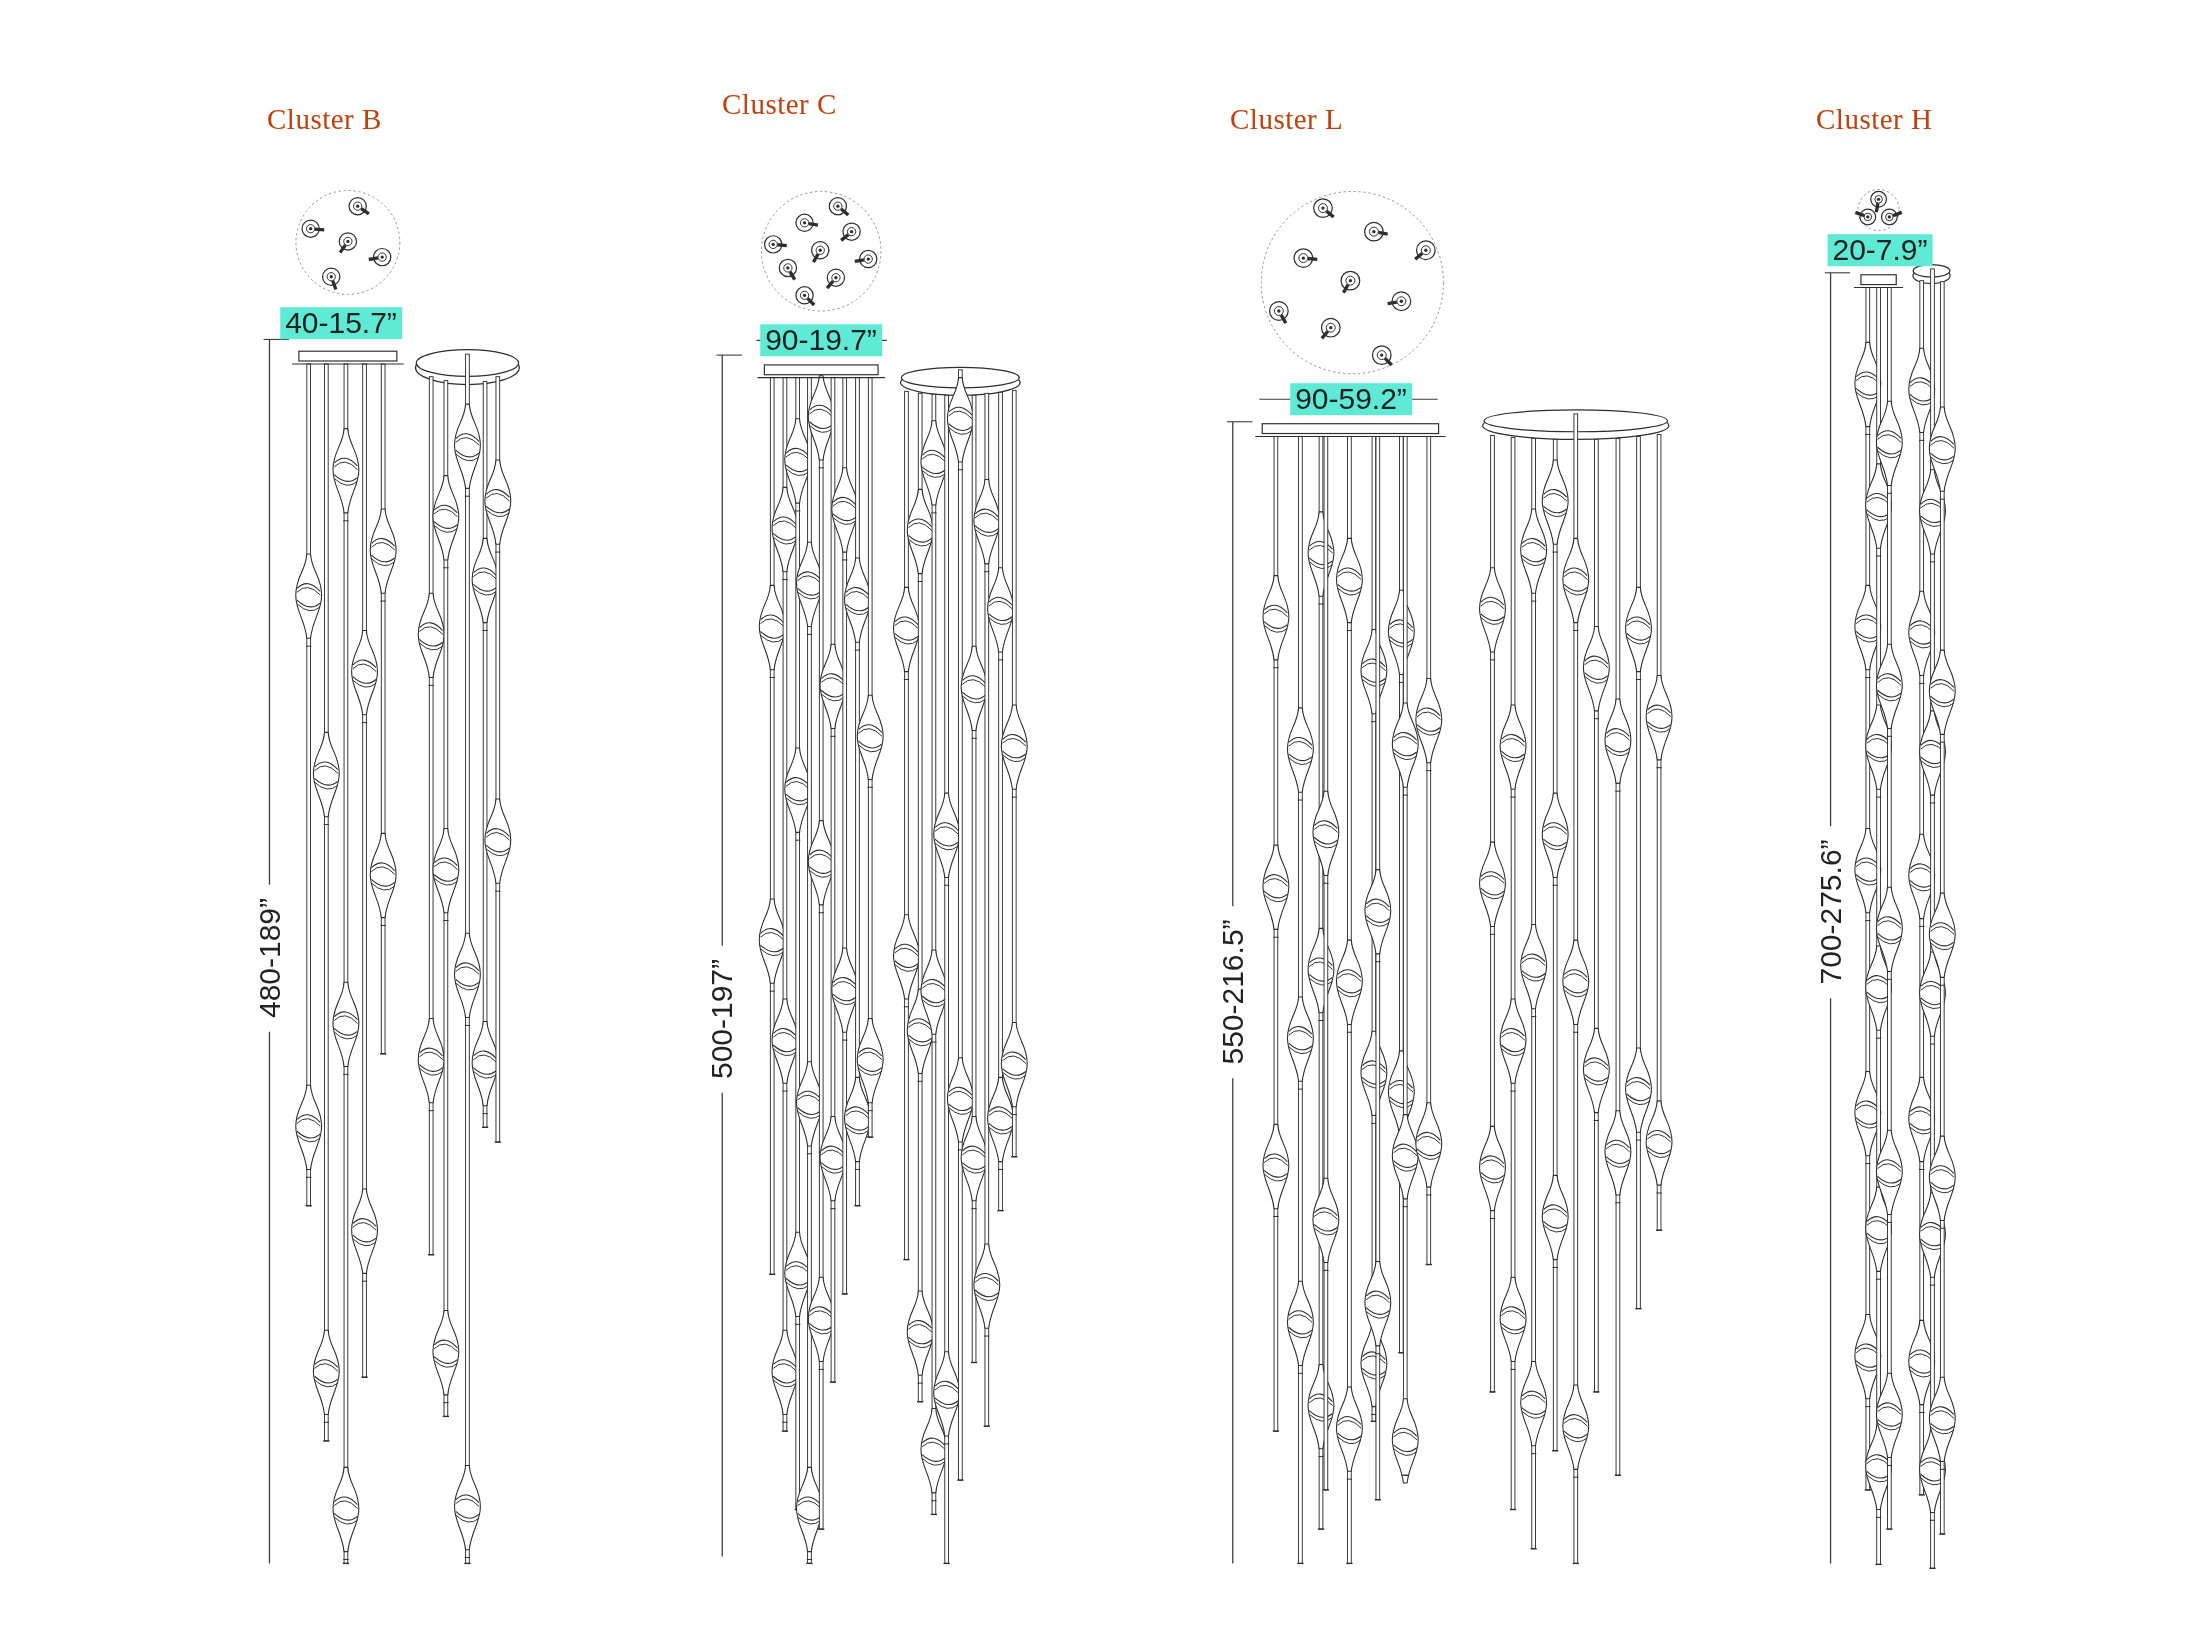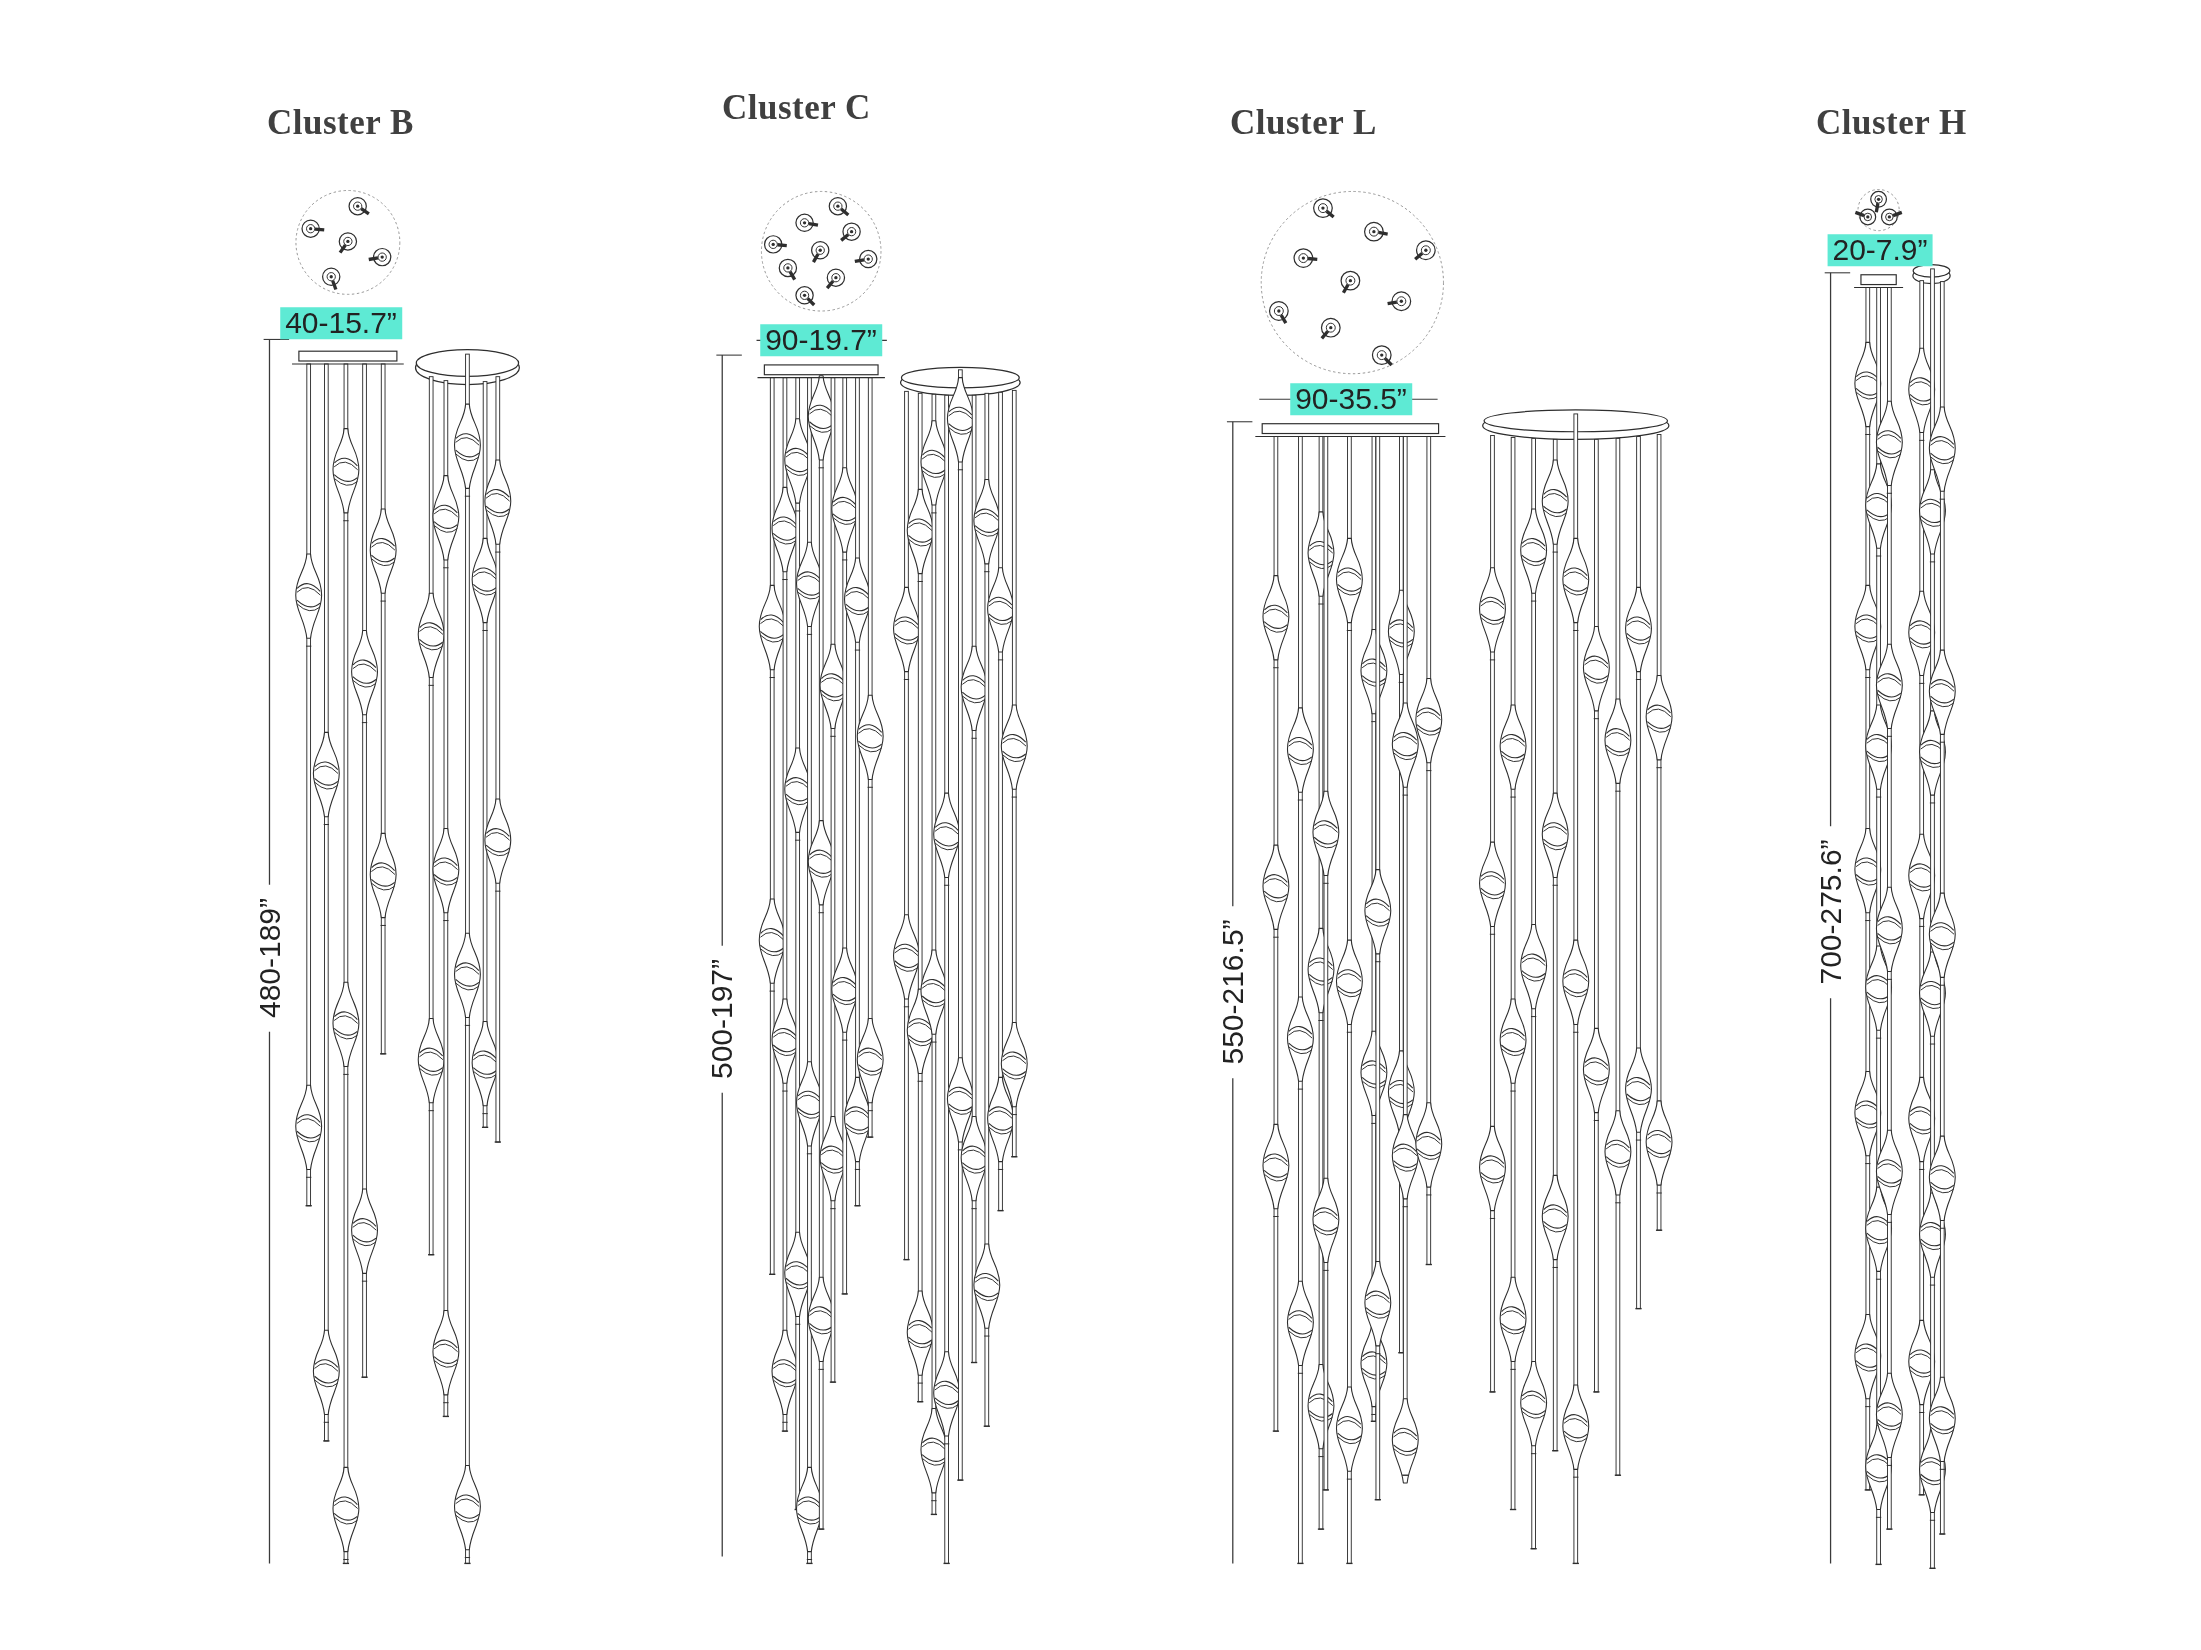--- a/index.html
+++ b/index.html
@@ -1,20 +1,20 @@
 <!DOCTYPE html>
 <html><head>
 <meta charset="utf-8">
 <style>
   html,body{margin:0;padding:0;background:#ffffff}
   #sheet{position:relative;width:2201px;height:1651px;background:#fff;overflow:hidden;
          font-family:"Liberation Sans",sans-serif}
   #art{position:absolute;left:0;top:0}
-  .title{position:absolute;font-family:"Liberation Serif",serif;font-weight:bold;
-         font-size:35px;color:#404040;letter-spacing:0.5px;white-space:nowrap}
+  .title{position:absolute;font-family:"Liberation Serif",serif;font-weight:normal;
+         font-size:29px;color:#c2410c;letter-spacing:0.5px;white-space:nowrap}
   .wdim{position:absolute;transform:translate(-50%,-50%);font-size:30px;color:#222;
         background:#5eead4;padding:0 4.9px;white-space:nowrap;line-height:1.05}
   .hdim{position:absolute;transform:translate(-50%,-50%) rotate(-90deg);font-size:30px;color:#222;
         background:#fff;padding:0 13.7px;white-space:nowrap;line-height:1.05}
 </style>
 </head>
 <body>
 
 <div id="sheet">
 
@@ -1134,20 +1134,20 @@
 
   <div class="title" style="left:267px;top:103px">Cluster B</div>
   <div class="wdim" style="left:341px;top:323px">40-15.7”</div>
   <div class="hdim" style="left:270px;top:958px">480-189”</div>
 
   <div class="title" style="left:722px;top:88px">Cluster C</div>
   <div class="wdim" style="left:821px;top:340px">90-19.7”</div>
   <div class="hdim" style="left:722px;top:1019px">500-197”</div>
 
   <div class="title" style="left:1230px;top:103px">Cluster L</div>
-  <div class="wdim" style="left:1351px;top:399px">90-35.5”</div>
+  <div class="wdim" style="left:1351px;top:399px">90-59.2”</div>
   <div class="hdim" style="left:1233px;top:992px">550-216.5”</div>
 
   <div class="title" style="left:1816px;top:103px">Cluster H</div>
   <div class="wdim" style="left:1880px;top:250px">20-7.9”</div>
   <div class="hdim" style="left:1831px;top:912px">700-275.6”</div>
 </div>
 
 
 </body></html>

